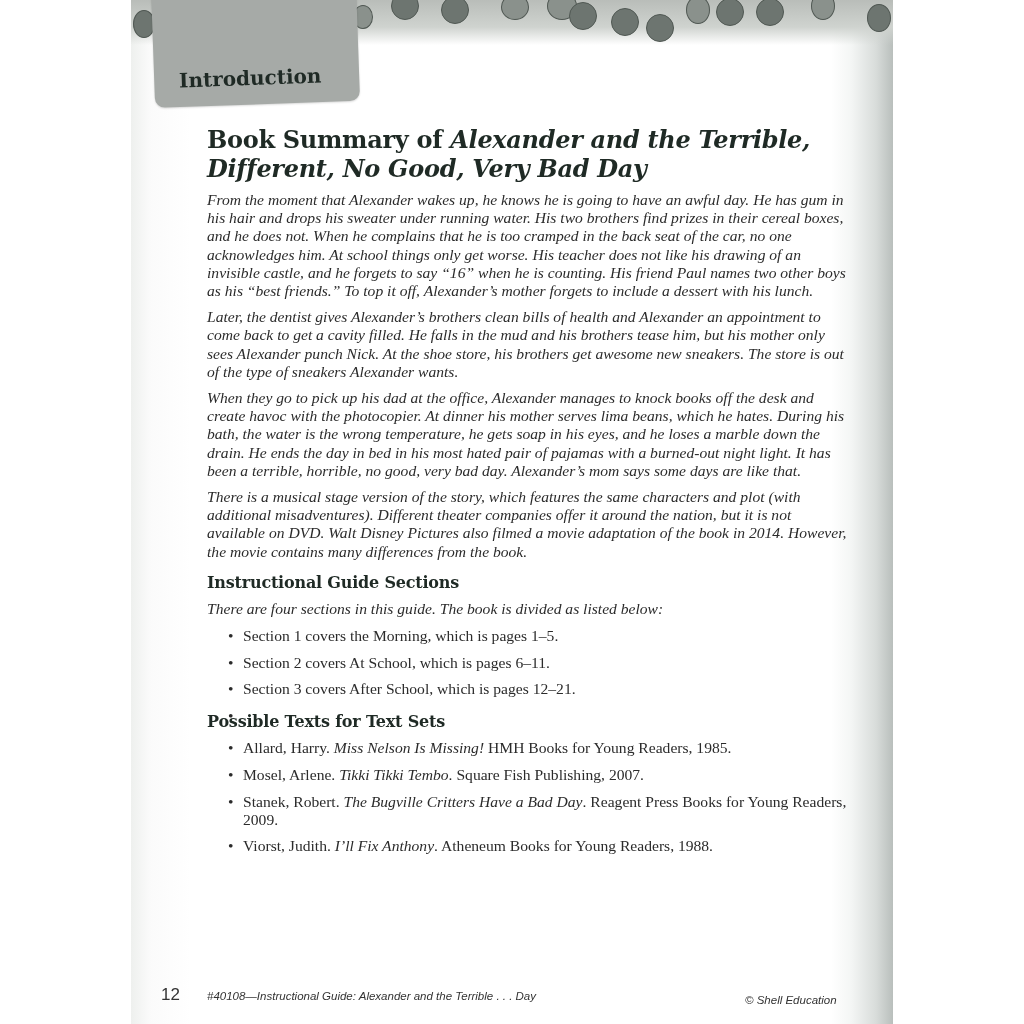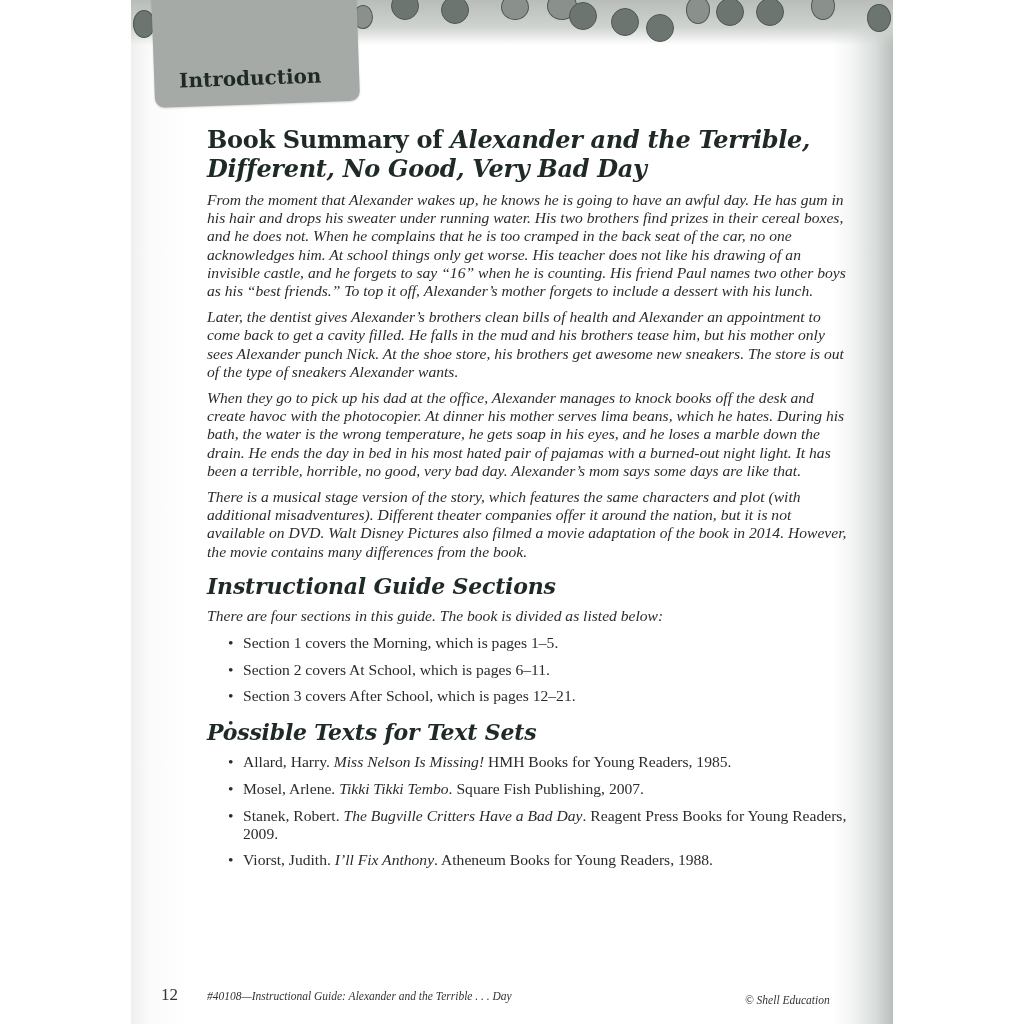--- a/index.html
+++ b/index.html
@@ -33,32 +33,32 @@
   .content { position: absolute; left: 76px; top: 125px; width: 640px; color: #2a2a2a; }
   .title {
     font-family: "DejaVu Serif", serif; font-weight: bold; font-size: 24px; line-height: 29px;
     color: #1f2a25; margin: 0 0 8px 0; letter-spacing: -0.3px;
   }
   .title .it { font-style: italic; margin-top: 40px; }
   p.body {
     font-size: 15.6px; line-height: 18.2px; margin: 0 0 8px 0; color: #2b2b2b; font-style: italic;
   }
   h2.sec {
-    font-family: "DejaVu Serif", serif; font-weight: bold; font-size: 22px; color: #1f2a25;
-    margin: 12px 0 8px 0; letter-spacing: -0.2px; font-style: italic;
+    font-family: "DejaVu Serif", serif; font-weight: bold; font-size: 16px; color: #1f2a25;
+    margin: 12px 0 8px 0; letter-spacing: -0.2px;
   }
   ul.list { list-style: none; margin: 0; padding: 0 0 0 12px; }
   ul.list li {
     position: relative; padding-left: 24px; font-size: 15.6px; line-height: 18.2px; margin-bottom: 8.4px; color: #2b2b2b;
   }
   ul.list li .bullet { position: absolute; left: 9px; top: 0; }
   ul.list li i { font-style: italic; }
   .footer {
     position: absolute; left: 0; top: 985px; width: 762px; height: 20px;
-    font-family: Liberation Serif, serif; color: #333;
+    font-family: Liberation Sans, sans-serif; color: #333;
   }
   .page-num { position: absolute; left: 30px; top: 0; font-size: 17px; }
   .footer-title { position: absolute; left: 76px; top: 5px; font-size: 11.5px; font-style: italic; }
   .footer-copy { position: absolute; left: 614px; top: 9px; font-size: 11.5px; font-style: italic; }
 </style>
 </head>
 <body>
 
 <div class="page">
   <div class="header-band"></div>

